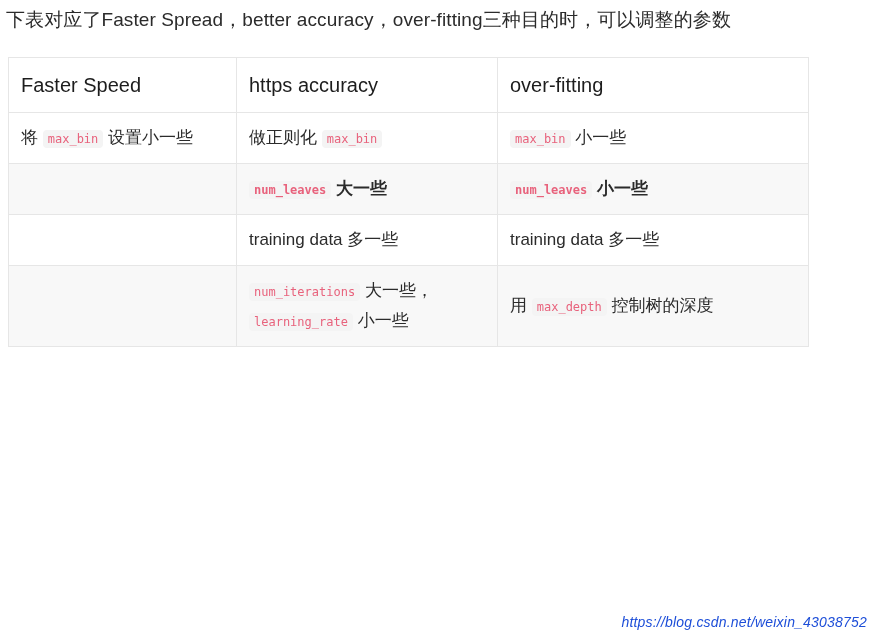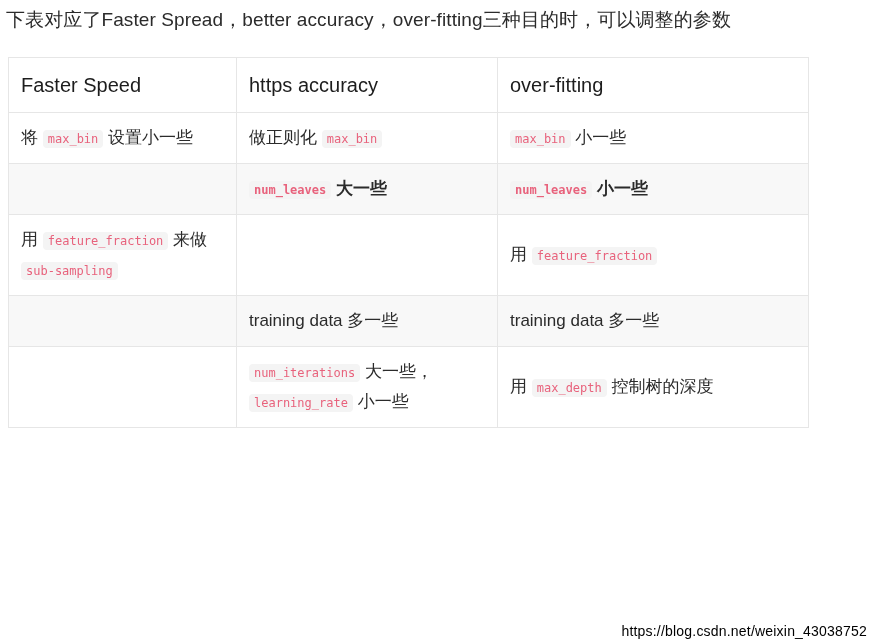--- a/index.html
+++ b/index.html
@@ -95,27 +95,28 @@
     padding: 2px 5px;
     white-space: normal;
     line-height: 26px;
   }
 
   .cell-text { display: inline; }
 
   .watermark {
     position: absolute;
     right: 6px;
-    bottom: 3px;
+    bottom: 12px;
     font-size: 14px;
-    color: #000000;
+    color: #1d4ed8;
     letter-spacing: 0.2px;
     font-family: "Liberation Sans", sans-serif;
     user-select: none;
     pointer-events: none;
+    font-style: italic;
   }
 </style>
 </head>
 <body>
 
 <div class="intro">下表对应了Faster Spread，better accuracy，over-fitting三种目的时，可以调整的参数</div>
 
 <div class="table-wrap">
   <table class="params">
     <colgroup>
@@ -134,25 +135,20 @@
         <tr class="r1">
           <td><span class="cell-text">将 </span><code class="inline">max_bin</code><span class="cell-text"> 设置小一些</span></td>
           <td><span class="cell-text">做正则化 </span><code class="inline">max_bin</code></td>
           <td><code class="inline">max_bin</code><span class="cell-text"> 小一些</span></td>
         </tr>
         <tr class="r2">
           <td></td>
           <td><code class="inline">num_leaves</code><span class="cell-text"> 大一些</span></td>
           <td><code class="inline">num_leaves</code><span class="cell-text"> 小一些</span></td>
         </tr>
-        <tr class="r3">
-          <td><span class="cell-text">用 </span><code class="inline">feature_fraction</code><span class="cell-text"> 来做 </span><code class="inline">sub-sampling</code></td>
-          <td></td>
-          <td><span class="cell-text">用 </span><code class="inline">feature_fraction</code></td>
-        </tr>
         <tr class="r5">
           <td></td>
           <td><span class="cell-text">training data 多一些</span></td>
           <td><span class="cell-text">training data 多一些</span></td>
         </tr>
         <tr class="r8">
           <td></td>
           <td><code class="inline">num_iterations</code><span class="cell-text"> 大一些， </span><code class="inline">learning_rate</code><span class="cell-text"> 小一些</span></td>
           <td><span class="cell-text">用 </span><code class="inline">max_depth</code><span class="cell-text"> 控制树的深度</span></td>
         </tr>

